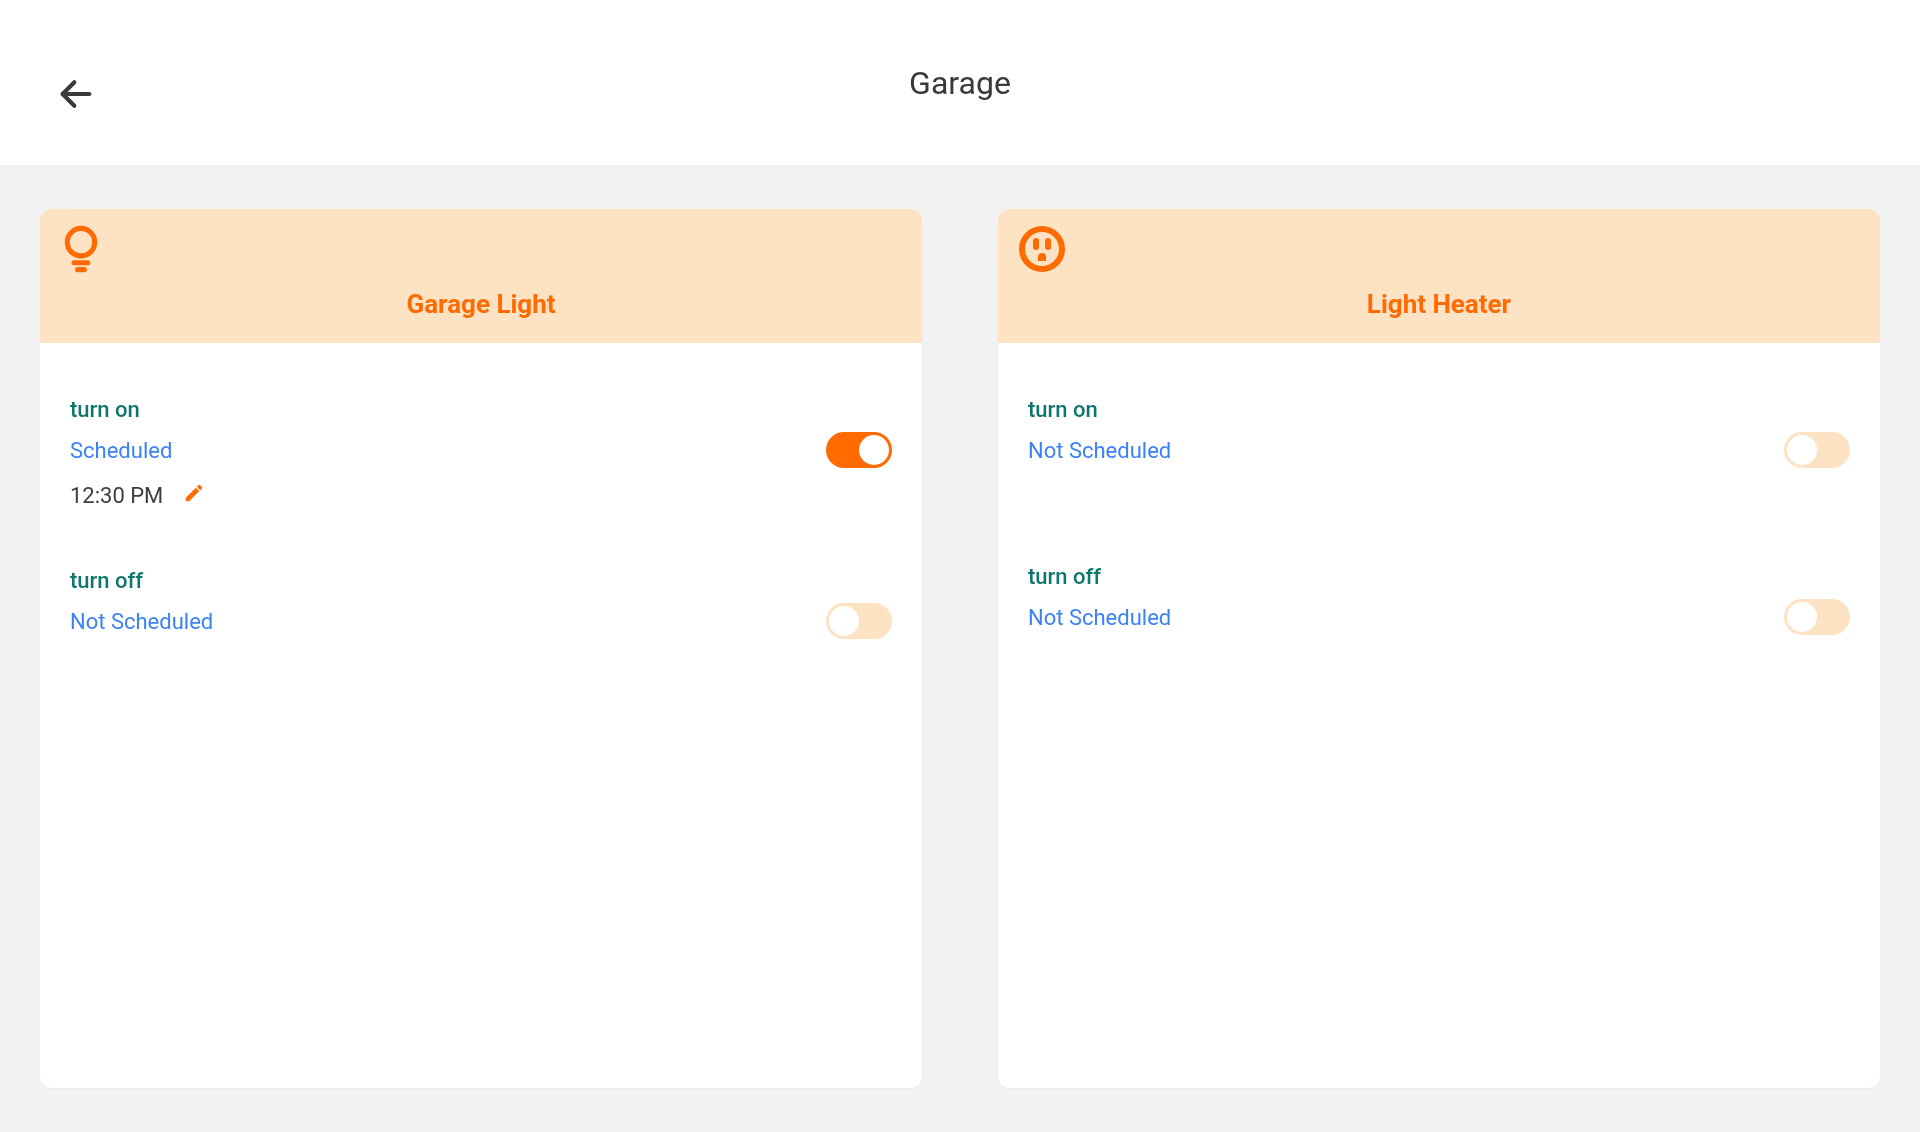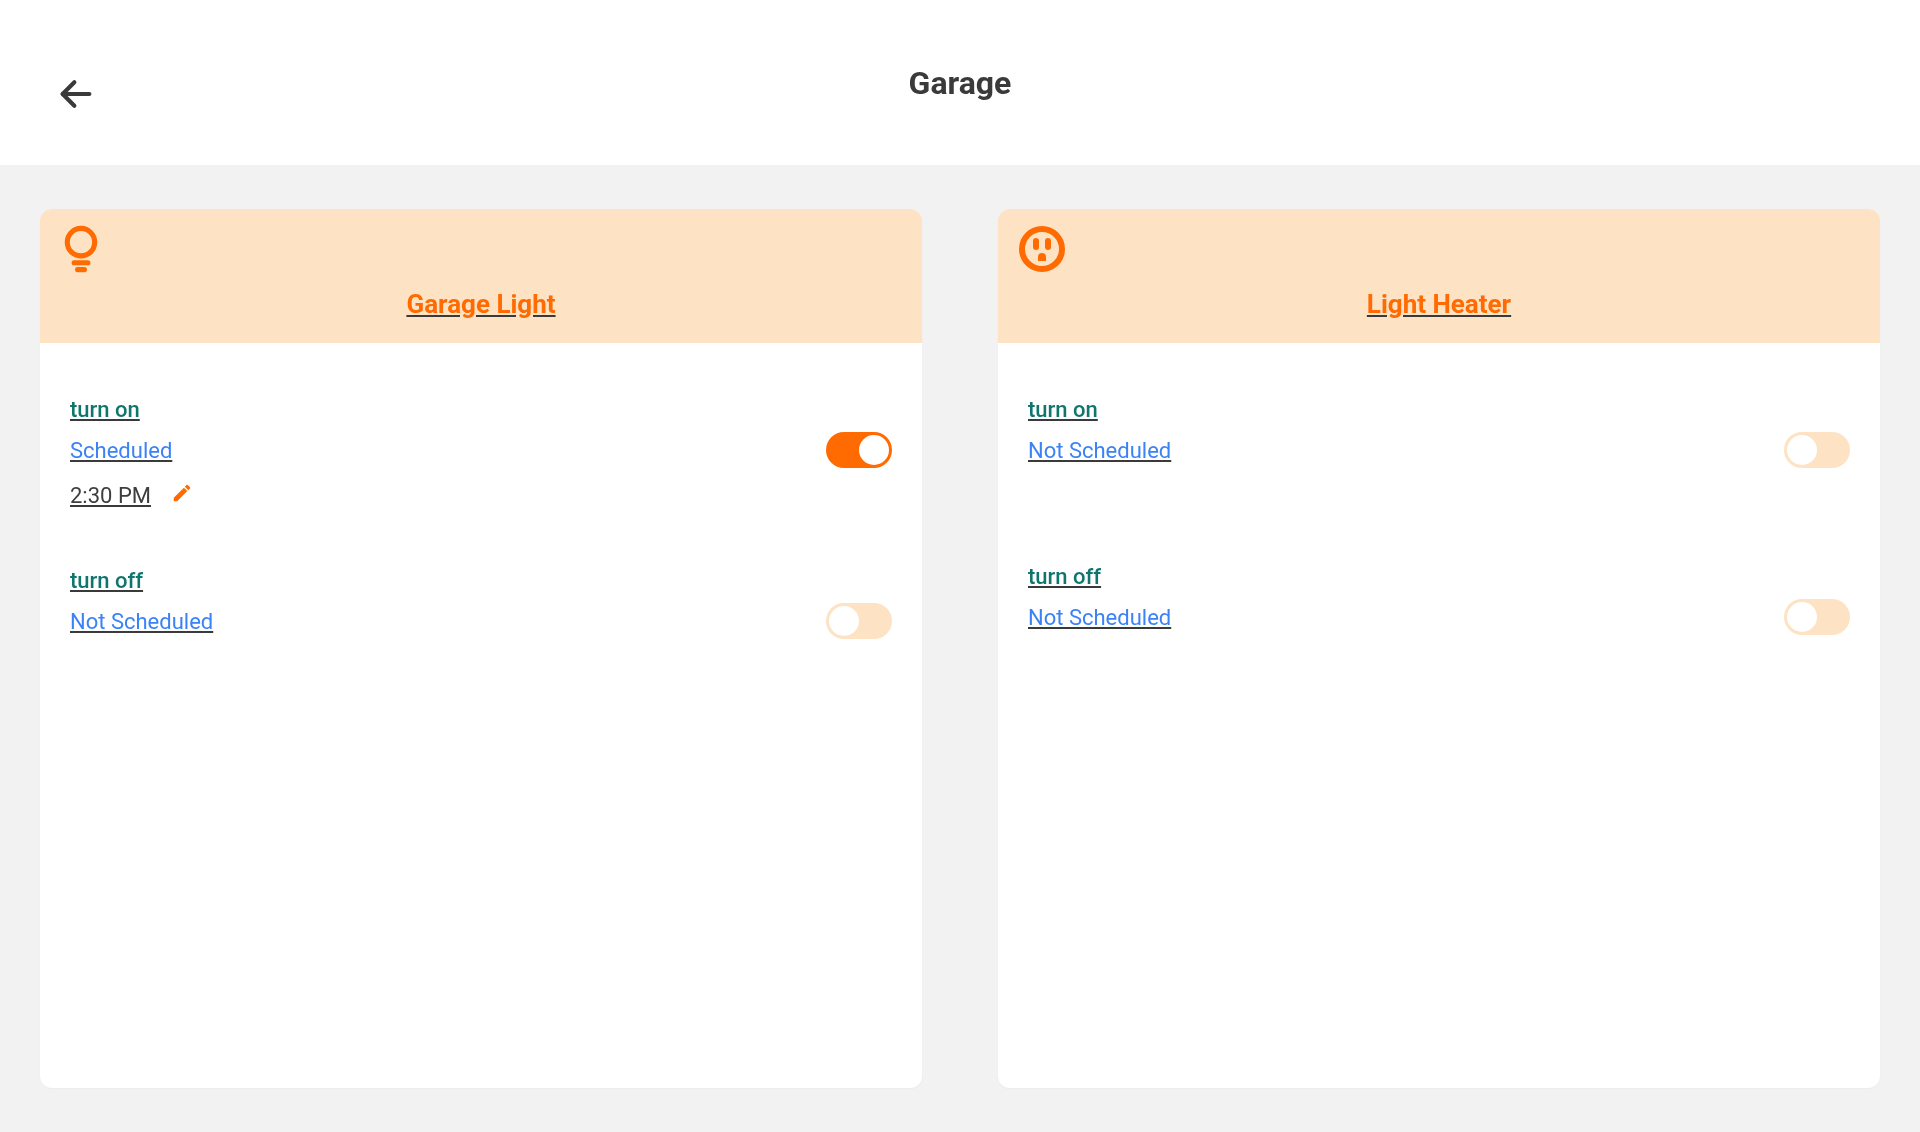--- a/index.html
+++ b/index.html
@@ -25,31 +25,30 @@
     width: 48px;
     height: 48px;
     display: flex;
     align-items: center;
     justify-content: center;
     cursor: pointer;
     color: #3a3a3a;
   }
   .page-title {
     font-size: 32px;
-    font-weight: 700;
+    font-weight: 400;
     color: #3a3a3a;
   }
 
   .content {
     background: #f2f2f2;
     min-height: calc(100% - 165px);
     padding: 44px 40px;
     display: flex;
     gap: 76px;
-    text-decoration: underline;
   }
 
   .card {
     flex: 1;
     background: #ffffff;
     border-radius: 12px;
     overflow: hidden;
     box-shadow: 0 1px 2px rgba(0,0,0,0.03);
     display: flex;
     flex-direction: column;
@@ -161,21 +160,21 @@
 
       <div class="sched-block">
         <div class="sched-label">turn on</div>
         <div class="sched-row">
           <span class="sched-status">Scheduled</span>
           <div class="toggle" data-on="true">
             <div class="thumb"></div>
           </div>
         </div>
         <div class="sched-time-row">
-          <span class="sched-time">2:30 PM</span>
+          <span class="sched-time">12:30 PM</span>
           <span class="edit-icon">
             <svg width="22" height="22" viewBox="0 0 24 24" fill="currentColor">
               <path d="M3 17.25V21h3.75L17.81 9.94l-3.75-3.75L3 17.25zM20.71 7.04a1 1 0 0 0 0-1.41l-2.34-2.34a1 1 0 0 0-1.41 0l-1.83 1.83 3.75 3.75 1.83-1.83z"></path>
             </svg>
           </span>
         </div>
       </div>
 
       <div class="sched-block">
         <div class="sched-label">turn off</div>

